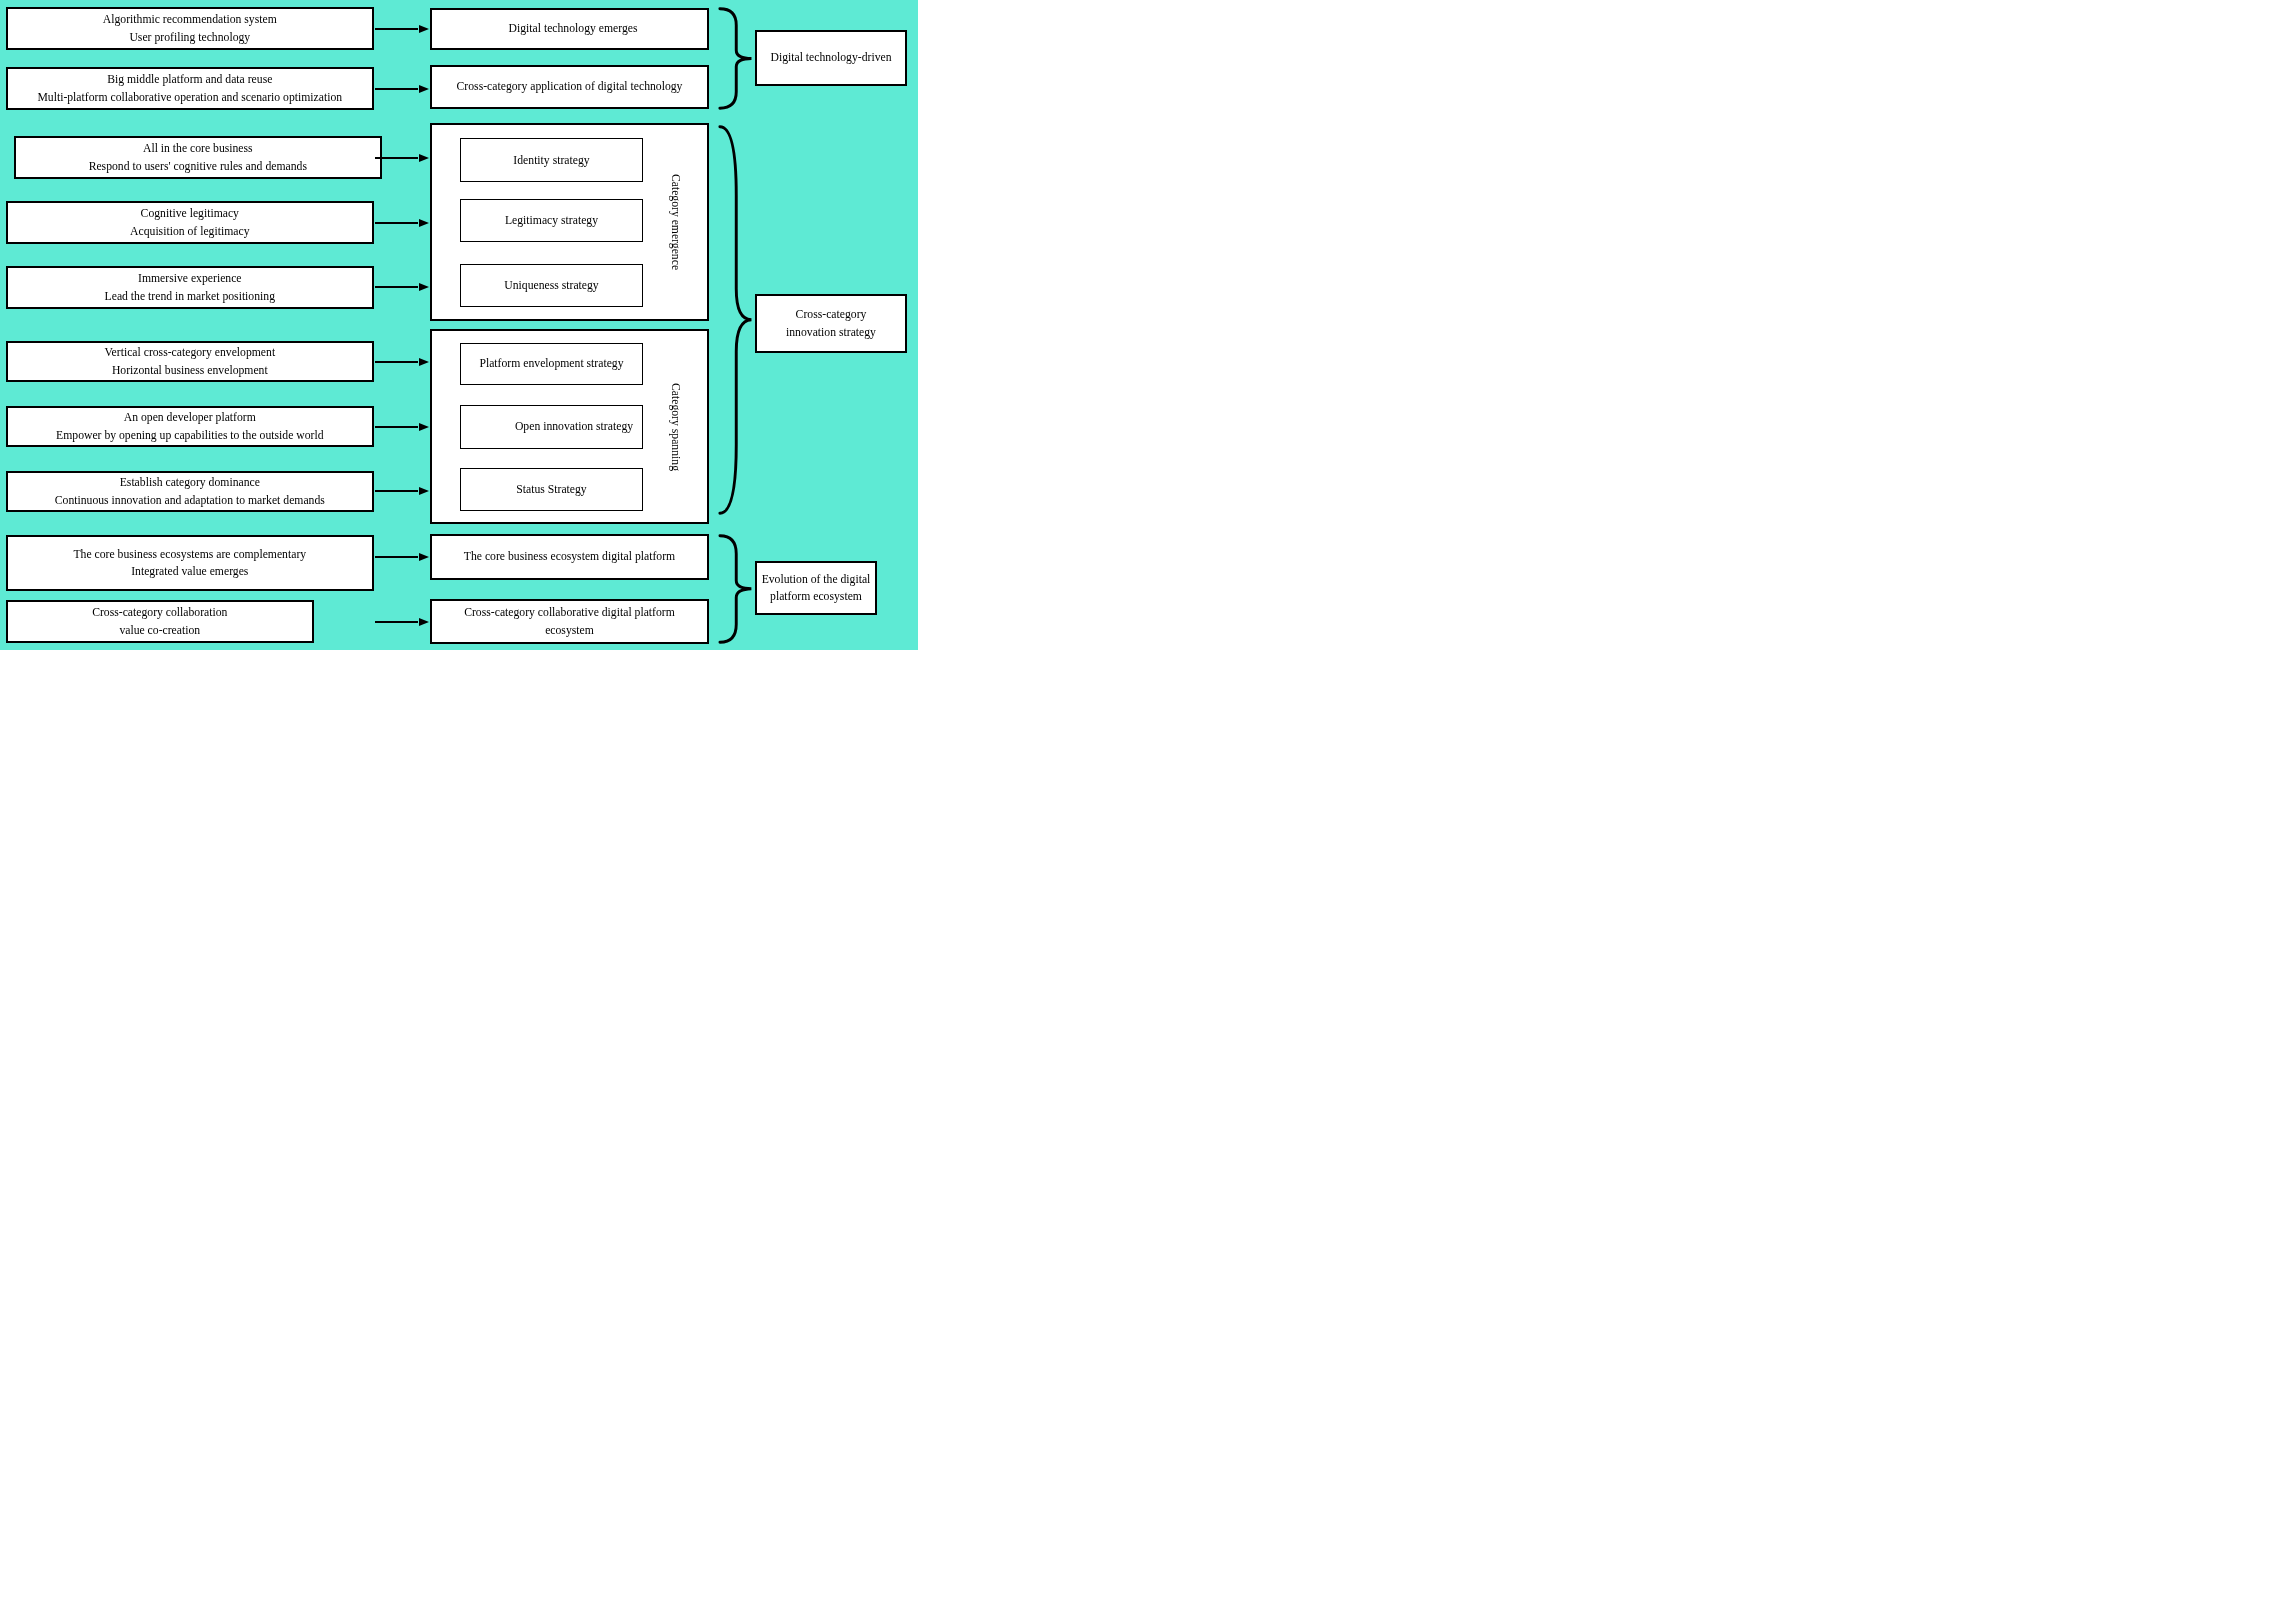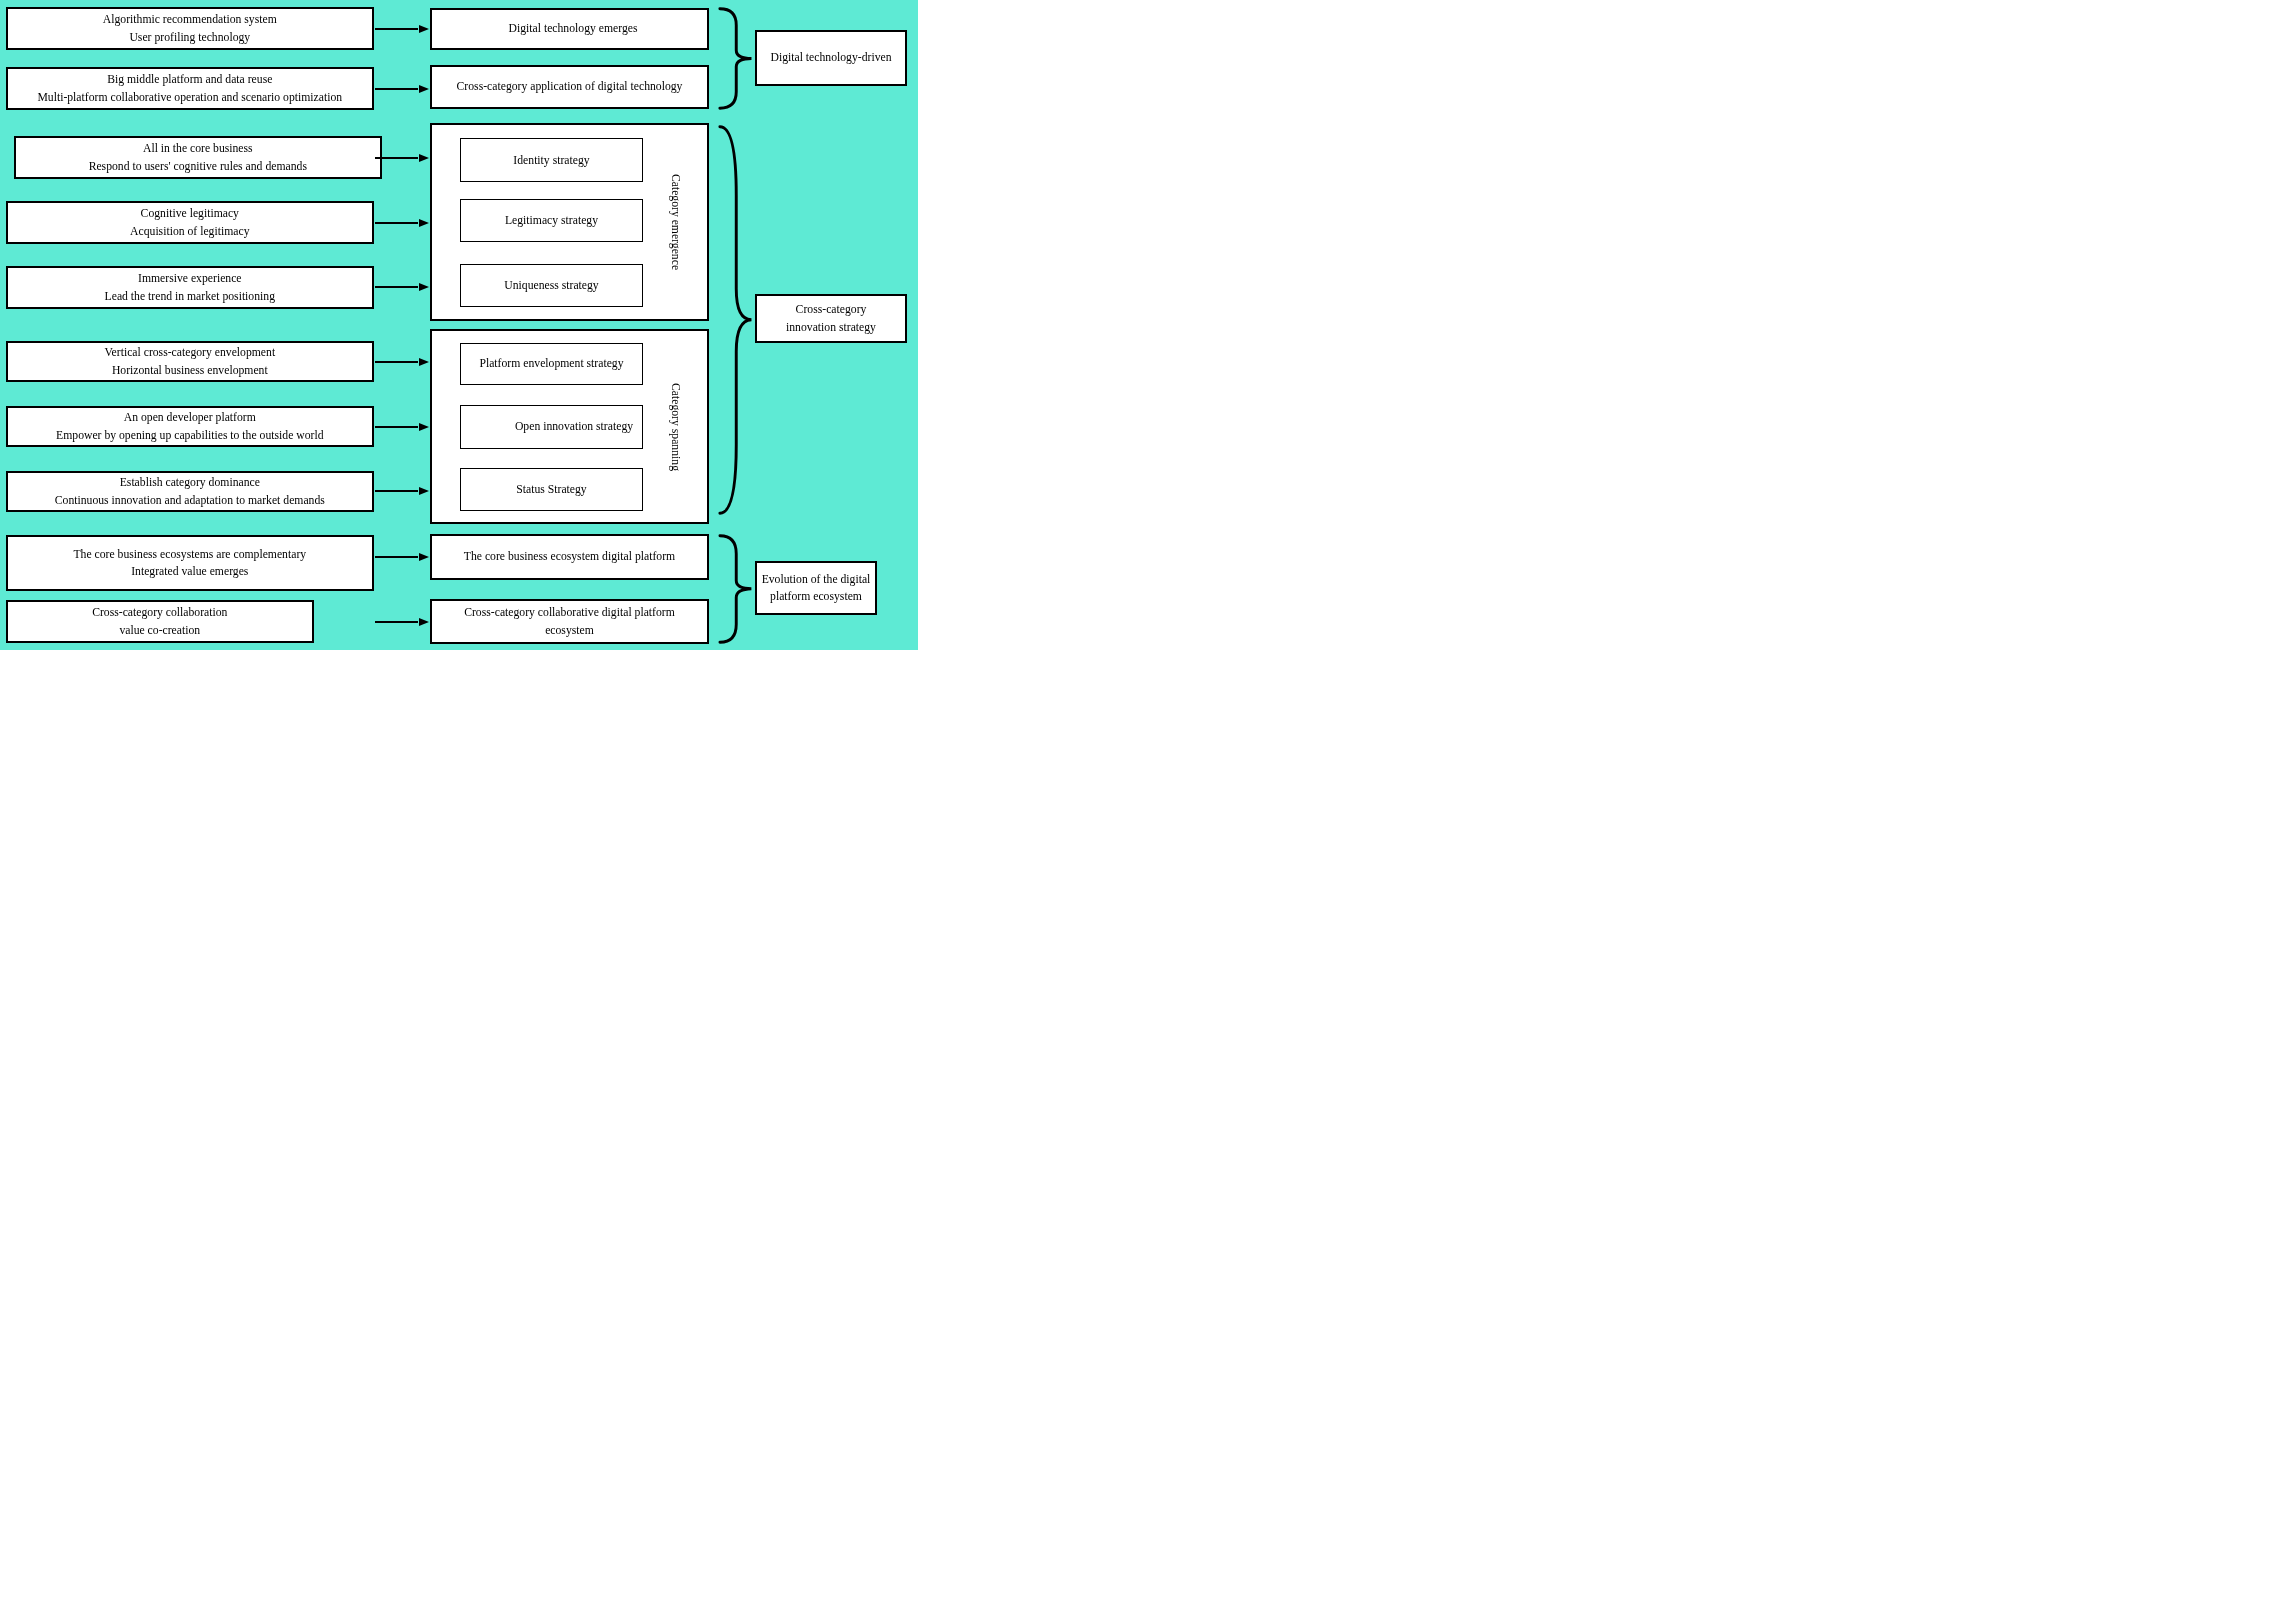--- a/index.html
+++ b/index.html
@@ -168,21 +168,21 @@
   <svg class="brace" style="left:715px; top:125px;" width="39" height="390" viewBox="0 0 66 667">
     <path d="M 8,3 Q 36,3 36,120 L 36,280 Q 36,333 62,333 Q 36,334 36,387 L 36,547 Q 36,664 8,664" fill="none" stroke="#000000" stroke-width="5" stroke-linecap="round"></path>
   </svg>
   <svg class="brace" style="left:715px; top:534px;" width="39" height="110" viewBox="0 0 66 189">
     <path d="M 8,3 Q 36,3 36,34 L 36,80 Q 36,94 62,94 Q 36,95 36,109 L 36,155 Q 36,186 8,186" fill="none" stroke="#000000" stroke-width="5" stroke-linecap="round"></path>
   </svg>
 
   <div class="box" style="left:755px; top:30px; width:152px; height:56px;">
     <span>Digital technology-driven</span>
   </div>
-  <div class="box" style="left:755px; top:294px; width:152px; height:49px;">
+  <div class="box" style="left:755px; top:294px; width:152px; height:59px;">
     <span>Cross-category</span>
     <span>innovation strategy</span>
   </div>
   <div class="box" style="left:755px; top:561px; width:122px; height:54px;">
     <span>Evolution of the digital</span>
     <span>platform ecosystem</span>
   </div>
 
 </div>
 

